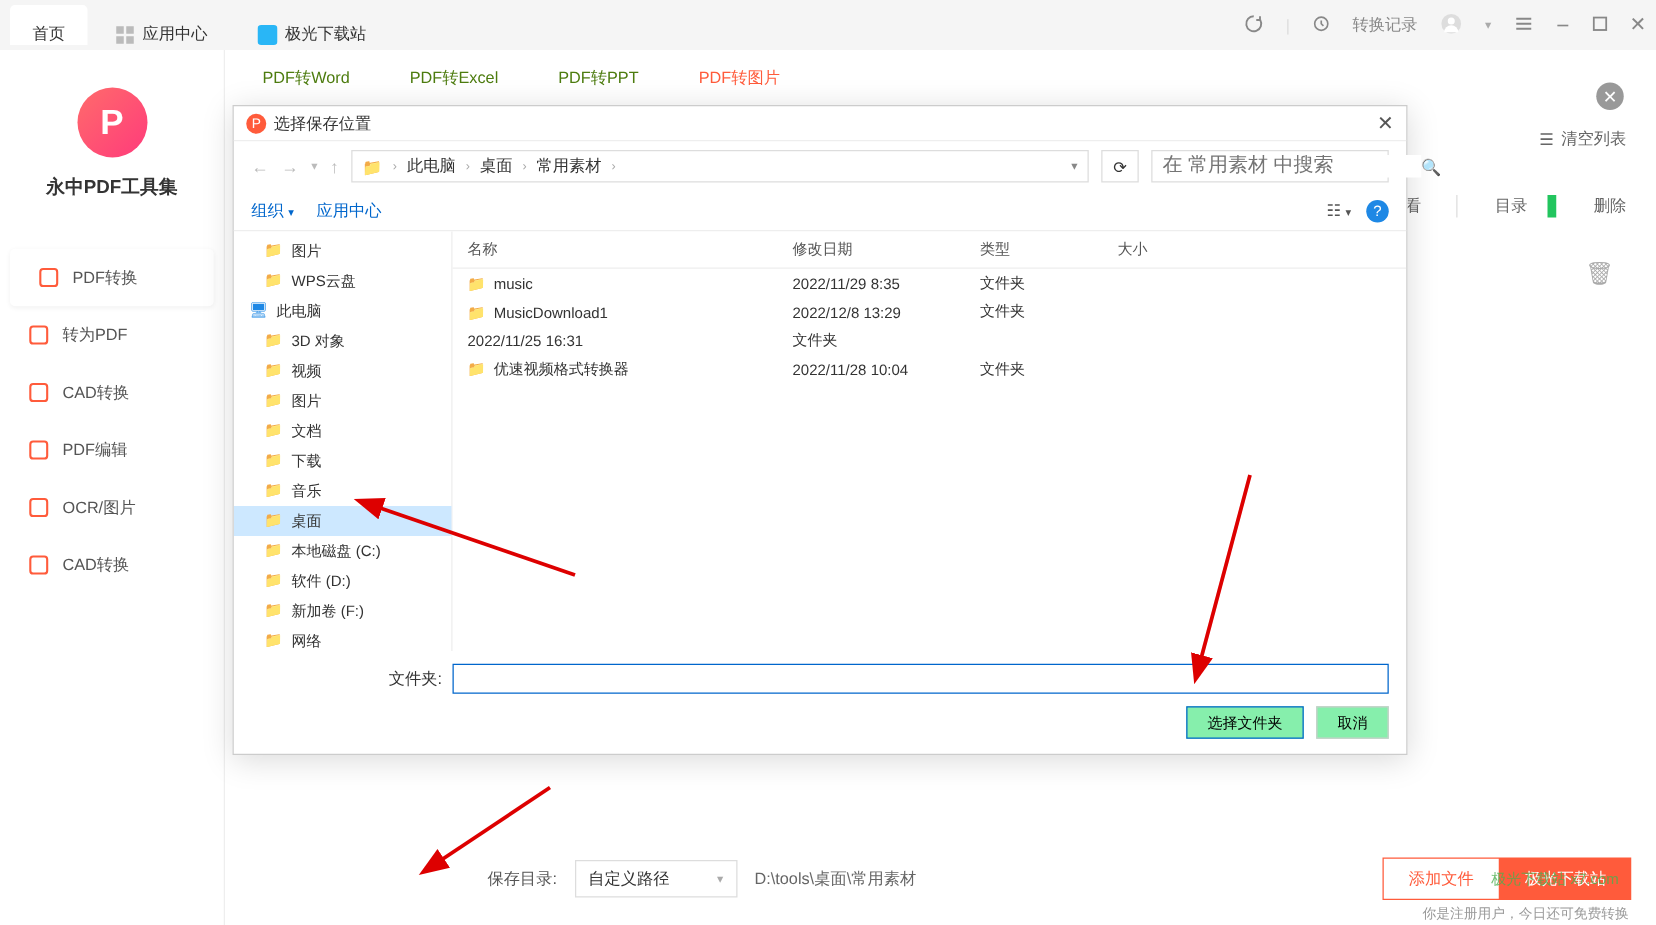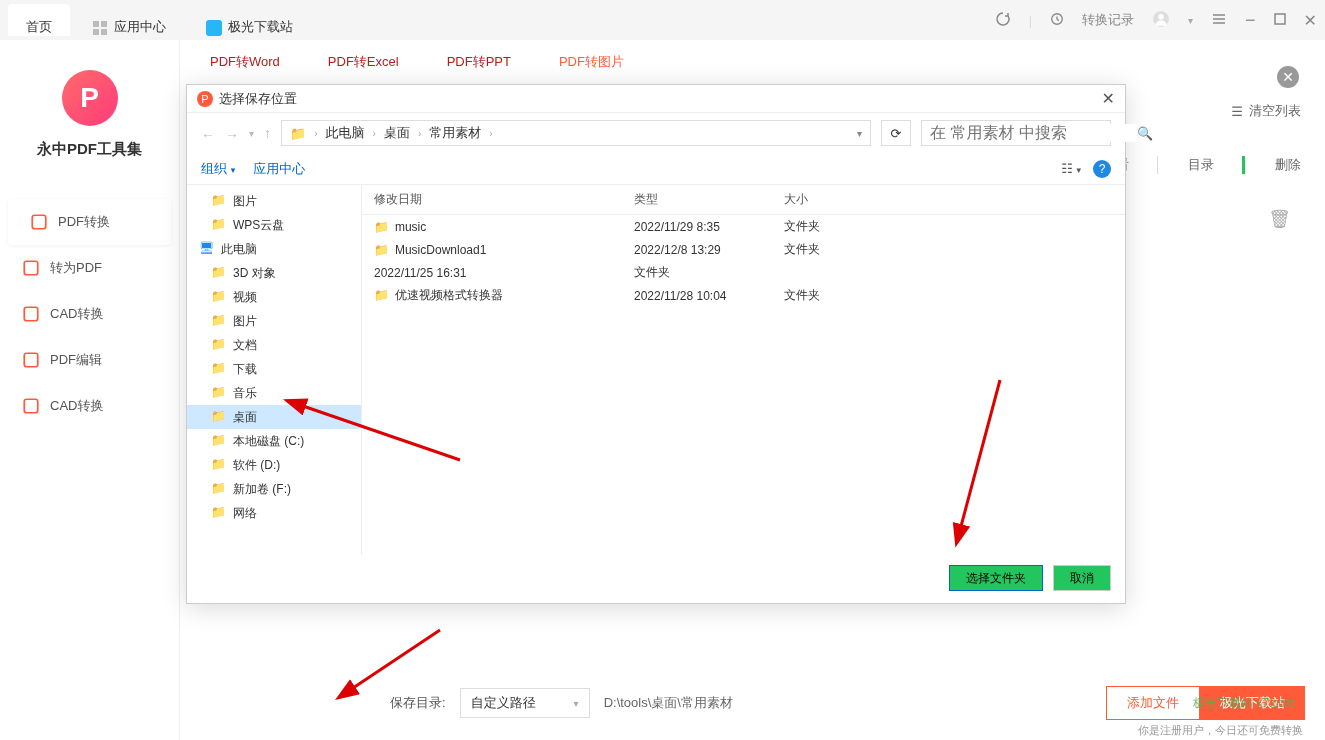--- a/index.html
+++ b/index.html
@@ -8,21 +8,21 @@
 
 .top-tabs { height: 40px; background: #f5f5f5; display: flex; align-items: center; padding: 0 8px; }
 .top-tab { display: flex; align-items: flex-end; height: 32px; padding: 0 18px; margin-right: 4px; cursor: pointer; gap: 6px; }
 .top-tab.active { background: #fff; border-radius: 4px 4px 0 0; }
 .top-tab .ic { width: 16px; height: 16px; display: inline-flex; align-items: center; justify-content: center; }
 .top-right { margin-left: auto; display: flex; align-items: center; gap: 18px; color: #888; }
 .top-right span, .top-right .ic { cursor: pointer; }
 
 
 .sub-tabs { height: 44px; display: flex; align-items: center; padding-left: 210px; gap: 48px; }
-.sub-tab { cursor: pointer; color: #b91c1c; }
+.sub-tab { cursor: pointer; color: #4d7c0f; }
 .sub-tab.active { color: #ff5b3b; }
 
 
 .sidebar { position: absolute; left: 0; top: 40px; width: 180px; bottom: 0; border-right: 1px solid #eee; }
 .logo-area { text-align: center; padding: 30px 0 20px; }
 .logo-circle { width: 56px; height: 56px; border-radius: 50%; background: linear-gradient(135deg,#ff6b6b,#ff3b7b); margin: 0 auto 14px; display: flex; align-items: center; justify-content: center; color: #fff; font-size: 28px; font-weight: bold; }
 .logo-title { font-size: 15px; font-weight: 600; }
 .nav-list { margin-top: 20px; }
 .nav-item { display: flex; align-items: center; padding: 14px 22px; cursor: pointer; gap: 10px; color: #555; }
 .nav-item.active { background: #fff; box-shadow: 0 1px 4px rgba(0,0,0,0.06); border-radius: 4px; margin: 0 8px; }
@@ -70,21 +70,21 @@
 .tree-item.selected { background: #cde8ff; }
 .tree-item .ic { width:16px; height:16px; }
 .files { flex:1; }
 .f-head { display:grid; grid-template-columns: 260px 150px 110px 1fr; padding: 6px 12px; color:#555; border-bottom: 1px solid #eee; font-size:12px;}
 .f-row { display:grid; grid-template-columns: 260px 150px 110px 1fr; padding: 3px 12px; font-size:12px; cursor:pointer; align-items:center;}
 .f-row .folder-ic { color:#f5c36e; margin-right:6px;}
 .dlg-foot { padding: 10px 14px 12px; display:flex; flex-direction:column; gap:10px; }
 .dlg-foot .row1 { display:flex; align-items:center; gap:8px; }
 .dlg-foot .row1 input { flex:1; height:24px; border:1px solid #0066cc; outline:none; padding:0 6px;}
 .dlg-foot .row2 { display:flex; justify-content:flex-end; gap:10px; }
-.dlg-btn { height:26px; padding:0 16px; border:1px solid #ccc; background:#22c55e; cursor:pointer; font-size:12px;}
+.dlg-btn { height:26px; padding:0 16px; border:1px solid #ccc; background:#86efac; cursor:pointer; font-size:12px;}
 .dlg-btn.primary { border:1px solid #0066cc; }
 
 
 .arrow-svg { position:absolute; pointer-events:none; z-index:20;}
 
 .ic svg { width:100%; height:100%; }
 </style>
 </head>
 <body>
 
@@ -166,41 +166,47 @@
       <div class="nav-item">
         <span class="ic"><svg viewBox="0 0 16 16">
             <rect x="2" y="2" width="12" height="12" rx="2" fill="none" stroke="#ff5b3b" stroke-width="1.5"></rect>
           </svg></span>
         <span>PDF编辑</span>
       </div>
       <div class="nav-item">
         <span class="ic"><svg viewBox="0 0 16 16">
             <rect x="2" y="2" width="12" height="12" rx="2" fill="none" stroke="#ff5b3b" stroke-width="1.5"></rect>
           </svg></span>
+        <span>OCR/图片</span>
+      </div>
+      <div class="nav-item">
+        <span class="ic"><svg viewBox="0 0 16 16">
+            <rect x="2" y="2" width="12" height="12" rx="2" fill="none" stroke="#ff5b3b" stroke-width="1.5"></rect>
+          </svg></span>
         <span>CAD转换</span>
       </div>
     </div>
 </div>
 
 <div class="sub-tabs">
   <div class="sub-tab">PDF转Word</div>
   <div class="sub-tab">PDF转Excel</div>
   <div class="sub-tab">PDF转PPT</div>
   <div class="sub-tab active">PDF转图片</div>
 </div>
 
 <div class="main">
   <div class="close-circle">✕</div>
   <div style="position:absolute;right:24px;top:18px;display:flex;align-items:center;gap:6px;color:#666;cursor:pointer">
     <span>☰</span>
     <span>清空列表</span>
   </div>
   <div class="toolbar-right" style="top:72px">
     <span style="border-right:1px solid #ddd;padding-right:28px">查看</span>
-    <span style="border-right:3px solid #22c55e;padding-right:28px">目录</span>
+    <span style="border-right:7px solid #22c55e;padding-right:16px">目录</span>
     <span>删除</span>
   </div>
   <span class="trash">🗑</span>
 
   <div class="bottom-bar">
     <label>保存目录:</label>
     <div class="select-box">
       <span>自定义路径</span>
       <span style="font-size:10px;color:#aaa">▾</span>
     </div>
@@ -304,20 +310,21 @@
           <span class="ic" style="color:#5c9fd6">📁</span>
           <span>新加卷 (F:)</span>
         </div>
         <div class="tree-item">
           <span class="ic" style="color:#5c9fd6">📁</span>
           <span>网络</span>
         </div>
       </div>
     <div class="files">
       <div class="f-head">
+        <span>名称</span>
         <span>修改日期</span>
         <span>类型</span>
         <span>大小</span>
       </div>
       <div id="fileRows">
           <div class="f-row">
             <span><span class="folder-ic">📁</span>music</span>
             <span>2022/11/29 8:35</span>
             <span>文件夹</span>
             <span></span>
@@ -336,20 +343,24 @@
           <div class="f-row">
             <span><span class="folder-ic">📁</span>优速视频格式转换器</span>
             <span>2022/11/28 10:04</span>
             <span>文件夹</span>
             <span></span>
           </div>
         </div>
     </div>
   </div>
   <div class="dlg-foot">
+    <div class="row1">
+      <span style="margin-left:110px">文件夹:</span>
+      <input style="">
+    </div>
     <div class="row2">
       <button class="dlg-btn primary">选择文件夹</button>
       <button class="dlg-btn">取消</button>
     </div>
   </div>
 </div>
 
 <svg class="arrow-svg" style="left:280px;top:380px;width:200px;height:100px">
     <defs>
       <marker id="ah1" markerWidth="10" markerHeight="10" refX="2" refY="3" orient="auto">

